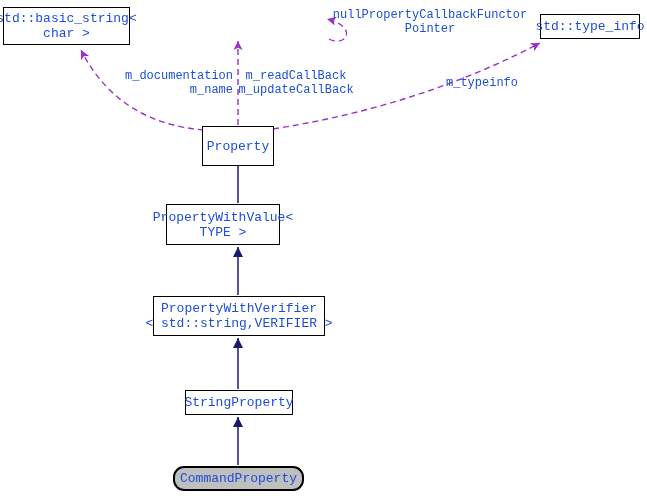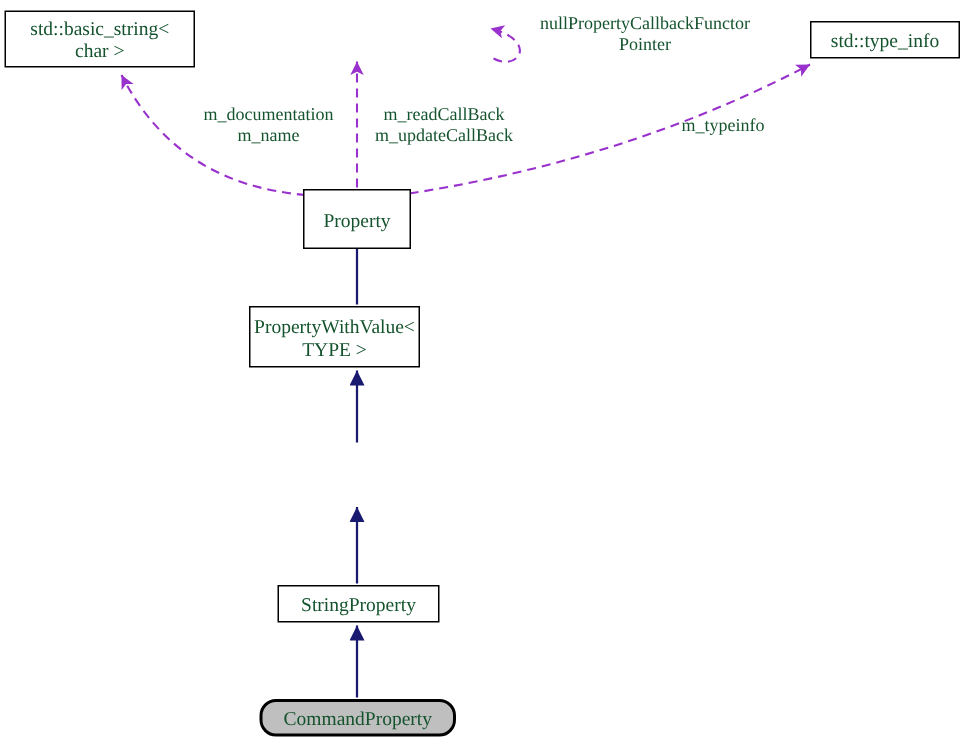--- a/index.html
+++ b/index.html
@@ -5,22 +5,22 @@
   html, body {
     margin: 0;
     padding: 0;
     background: #ffffff;
   }
   .canvas {
     position: relative;
     width: 647px;
     height: 499px;
     background: #ffffff;
-    font-family: Liberation Serif, serif;
-    color: #14532d;
+    font-family: Liberation Mono, monospace;
+    color: #1d4ed8;
     overflow: hidden;
   }
   .edges {
     position: absolute;
     left: 0;
     top: 0;
     width: 647px;
     height: 499px;
     z-index: 1;
   }
@@ -94,30 +94,34 @@
 
   <div class="node" style="left:202px; top:126px; width:72px; height:40px;">
     <span>Property</span>
   </div>
 
   <div class="node" style="left:166px; top:204px; width:114px; height:41px;">
     <span>PropertyWithValue&lt;</span>
     <span>TYPE &gt;</span>
   </div>
 
+  <div class="node" style="left:153px; top:296px; width:172px; height:40px;">
+    <span>PropertyWithVerifier</span>
+    <span>&lt; std::string,VERIFIER &gt;</span>
+  </div>
 
   <div class="node" style="left:185px; top:390px; width:108px; height:25px;">
     <span>StringProperty</span>
   </div>
 
   <div class="node focus" style="left:173px; top:466px; width:131px; height:25px;">
     <span>CommandProperty</span>
   </div>
 
-  <div class="edge-label" style="left:179px; top:70px;">
+  <div class="edge-label" style="left:179px; top:70px;text-align:right;">
     <span>m_documentation</span>
     <span>m_name</span>
   </div>
 
   <div class="edge-label" style="left:296px; top:70px;">
     <span>m_readCallBack</span>
     <span>m_updateCallBack</span>
   </div>
 
   <div class="edge-label" style="left:430px; top:9px;">

